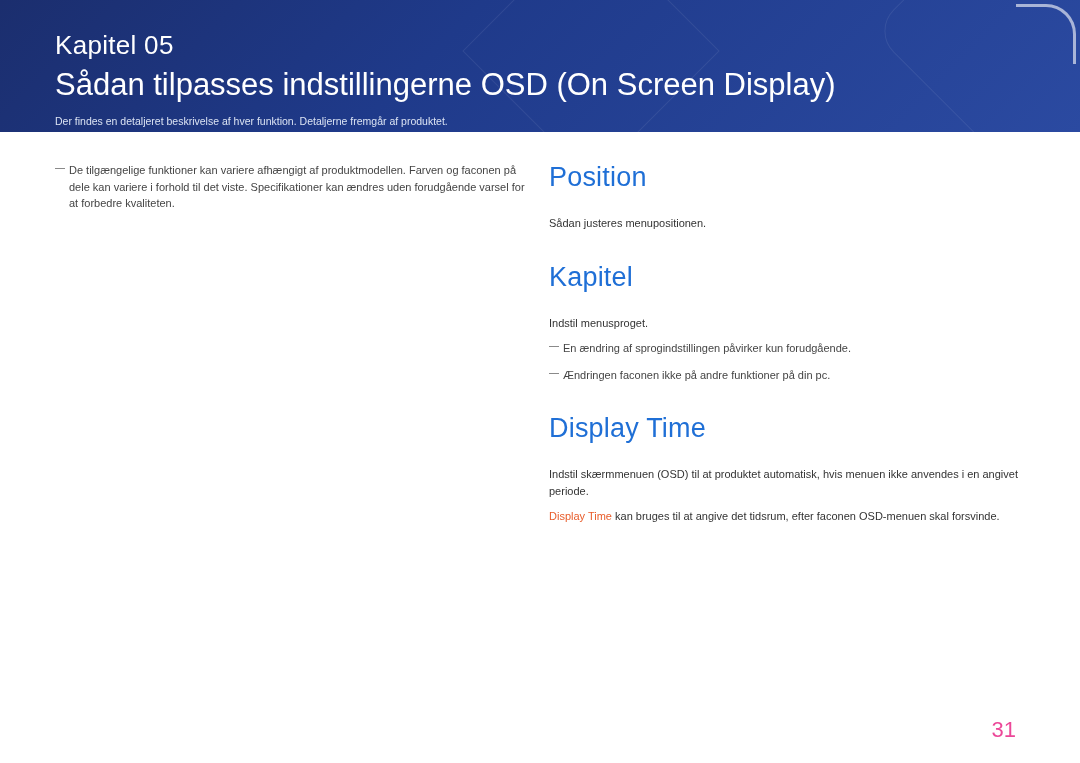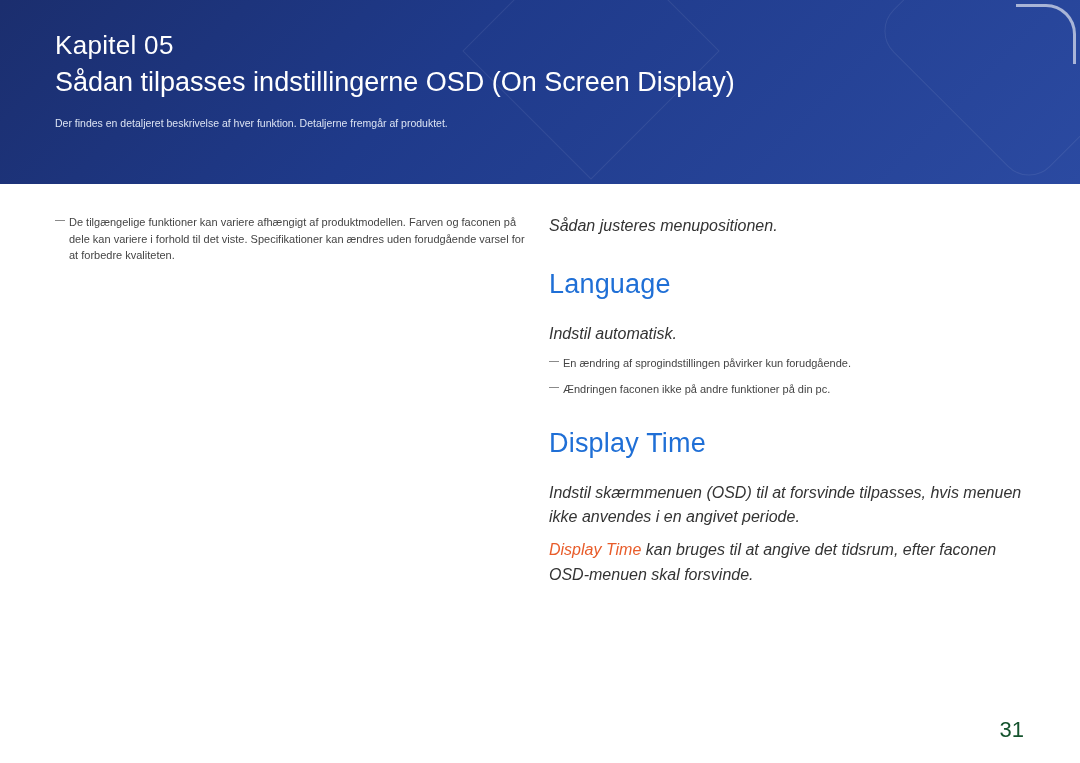--- a/index.html
+++ b/index.html
@@ -1,21 +1,21 @@
 <!DOCTYPE html>
 <html><head>
 <meta charset="utf-8">
 <style>
   * { margin: 0; padding: 0; box-sizing: border-box; }
   html, body { width: 1080px; height: 763px; font-family: Arial, Helvetica, sans-serif; background: #fff; color: #222; }
   .page { position: relative; width: 1080px; height: 763px; }
   .header {
     position: relative;
     width: 100%;
-    height: 184px;
+    height: 132px;
     background: linear-gradient(135deg, #1b2e6e 0%, #1f3a8a 40%, #2b4aa1 100%);
     color: #fff;
     padding: 30px 55px 0 55px;
     overflow: hidden;
   }
   .header::before, .header::after {
     content: "";
     position: absolute;
     border: 1px solid rgba(255,255,255,0.08);
     transform: rotate(45deg);
@@ -25,22 +25,22 @@
   .header .corner {
     position: absolute;
     top: 4px; right: 4px;
     width: 60px; height: 60px;
     border-top: 3px solid rgba(255,255,255,0.6);
     border-right: 3px solid rgba(255,255,255,0.6);
     border-top-right-radius: 30px;
     pointer-events: none;
   }
   .chapter-label { font-size: 26px; font-weight: 400; letter-spacing: 0.3px; }
-  .chapter-title { font-size: 27px; font-weight: 400; margin-top: 6px; }
-  .chapter-sub   { font-size: 10.5px; margin-top: 19px; color: #dbe3f3; }
+  .chapter-title { font-size: 31px; font-weight: 400; margin-top: 6px; }
+  .chapter-sub   { font-size: 10.5px; margin-top: 12px; color: #dbe3f3; }
 
   .body {
     display: flex;
     padding: 30px 55px 0 55px;
     gap: 18px;
   }
   .col { flex: 1 1 0; min-width: 0; }
   .note {
     position: relative;
     font-size: 11px;
@@ -59,33 +59,32 @@
   }
   h2.section {
     font-size: 27px;
     font-weight: 400;
     color: #1f6fd6;
     margin: 30px 0 22px 0;
     letter-spacing: 0.2px;
   }
   h2.section.first-right { margin-top: 0; }
   p.body-text {
-    font-size: 16px;
+    font-size: 11px;
     color: #333;
     line-height: 1.55;
     margin-bottom: 8px;
-    font-style: italic;
   }
   .hl { color: #e85c2a; }
   .page-num {
     position: absolute;
     bottom: 20px;
-    right: 56px;
+    right: 64px;
     font-size: 22px;
-    color: #14532d;
+    color: #ec4899;
   }
 </style>
 </head>
 <body>
 
 <div class="page">
 
   <div class="header">
     <div class="corner"></div>
     <div class="chapter-label">Kapitel 05</div>
@@ -94,29 +93,30 @@
   </div>
 
   <div class="body">
 
     <div class="col">
       <div class="note">De tilgængelige funktioner kan variere afhængigt af produktmodellen. Farven og faconen på dele kan variere i forhold til det viste. Specifikationer kan ændres uden forudgående varsel for at forbedre kvaliteten.</div>
 
     </div>
 
     <div class="col">
+      <h2 class="section first-right">Position</h2>
       <p class="body-text">Sådan justeres menupositionen.</p>
 
-      <h2 class="section">Language</h2>
-      <p class="body-text">Indstil automatisk.</p>
+      <h2 class="section">Kapitel</h2>
+      <p class="body-text">Indstil menusproget.</p>
       <div class="note">En ændring af sprogindstillingen påvirker kun forudgående.</div>
       <div class="note">Ændringen faconen ikke på andre funktioner på din pc.</div>
 
       <h2 class="section">Display Time</h2>
-      <p class="body-text">Indstil skærmmenuen (OSD) til at forsvinde tilpasses, hvis menuen ikke anvendes i en angivet periode.</p>
+      <p class="body-text">Indstil skærmmenuen (OSD) til at produktet automatisk, hvis menuen ikke anvendes i en angivet periode.</p>
       <p class="body-text">
         <span class="hl">Display Time</span><span> kan bruges til at angive det tidsrum, efter faconen OSD-menuen skal forsvinde.</span>
       </p>
     </div>
 
   </div>
 
   <div class="page-num">31</div>
 
 </div>

